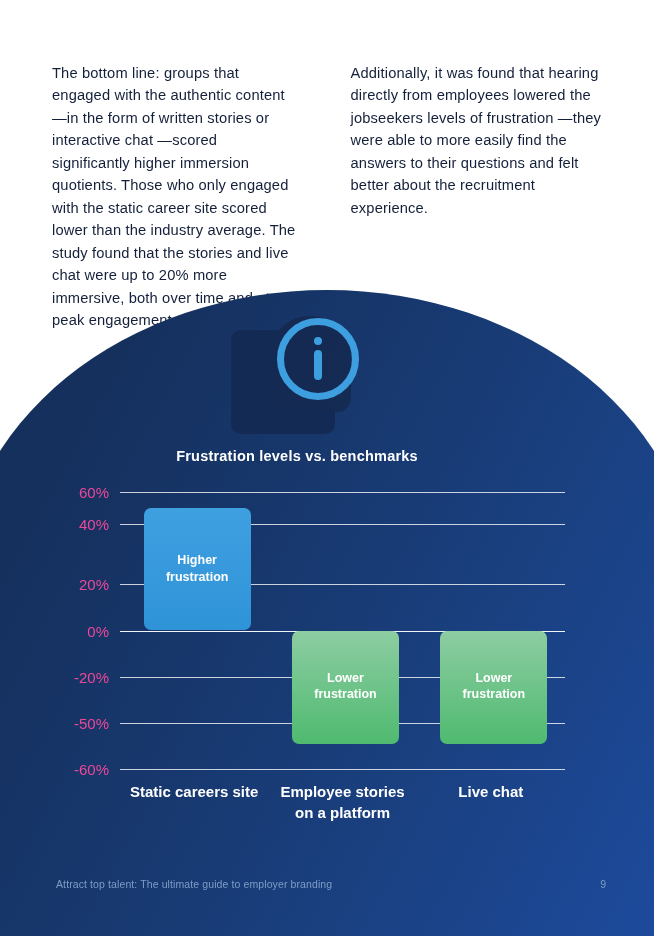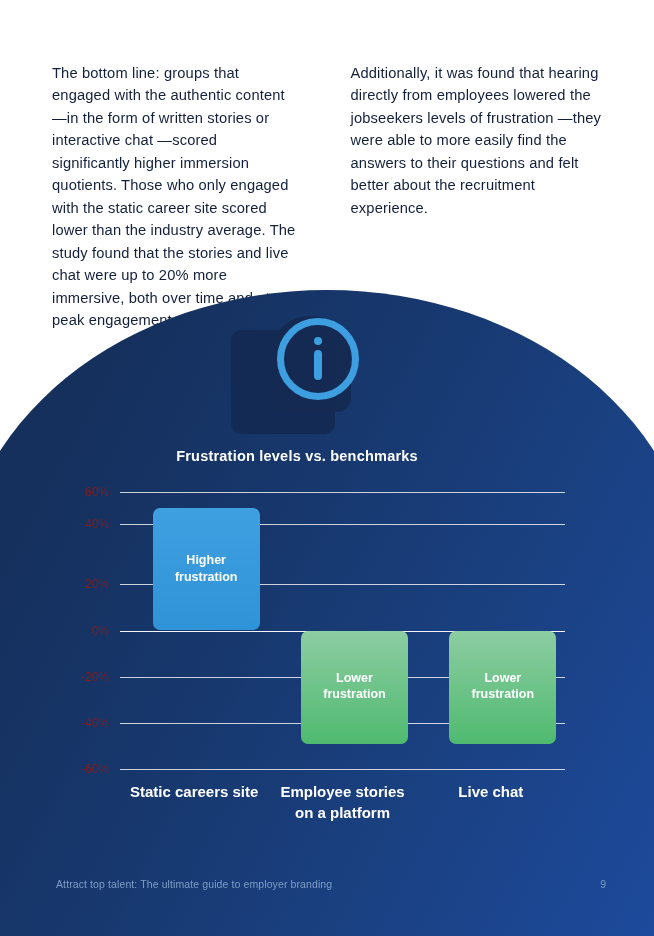--- a/index.html
+++ b/index.html
@@ -146,40 +146,40 @@
     width: 100%;
     height: 1px;
     background: rgba(255,255,255,0.78);
   }
   .gridline.zero { background: rgba(255,255,255,0.95); }
   .ytick {
     position: absolute;
     right: 100%;
     margin-right: 11px;
     transform: translateY(-50%);
-    color: #7f1d1d;
-    font-size: 12px;
+    color: #ec4899;
+    font-size: 15px;
     white-space: nowrap;
   }
 
   .bars {
     position: absolute;
     left: 0;
     top: 0;
     width: 100%;
     height: 100%;
   }
   .barslot {
     position: absolute;
     top: 0;
     height: 100%;
   }
   .bar {
     position: absolute;
-    left: 12px;
+    left: 3px;
     width: 100%;
     border-radius: 7px;
   }
   .bar.pos {
     background: linear-gradient(180deg, #3fa0e0 0%, #2f93d8 100%);
   }
   .bar.neg {
     background: linear-gradient(180deg, #8dcda2 0%, #4fba70 100%);
   }
   .bar-label {
@@ -262,21 +262,21 @@
       <div class="gridline" style="top: 92.3333px;">
         <span class="ytick">20%</span>
       </div>
       <div class="gridline zero" style="top: 138.5px;">
         <span class="ytick">0%</span>
       </div>
       <div class="gridline" style="top: 184.667px;">
         <span class="ytick">-20%</span>
       </div>
       <div class="gridline" style="top: 230.833px;">
-        <span class="ytick">-40%</span>
+        <span class="ytick">-50%</span>
       </div>
       <div class="gridline" style="top: 277px;">
         <span class="ytick">-60%</span>
       </div>
     </div>
   <div class="bars" id="bars">
       <div class="barslot" style="left: 20.6667px; width: 107px;">
         <div class="bar pos" style="top: 16.1583px; height: 122.342px;">
           <div class="bar-label" style="top: 44.1708px;">Higher<br>frustration</div>
         </div>

